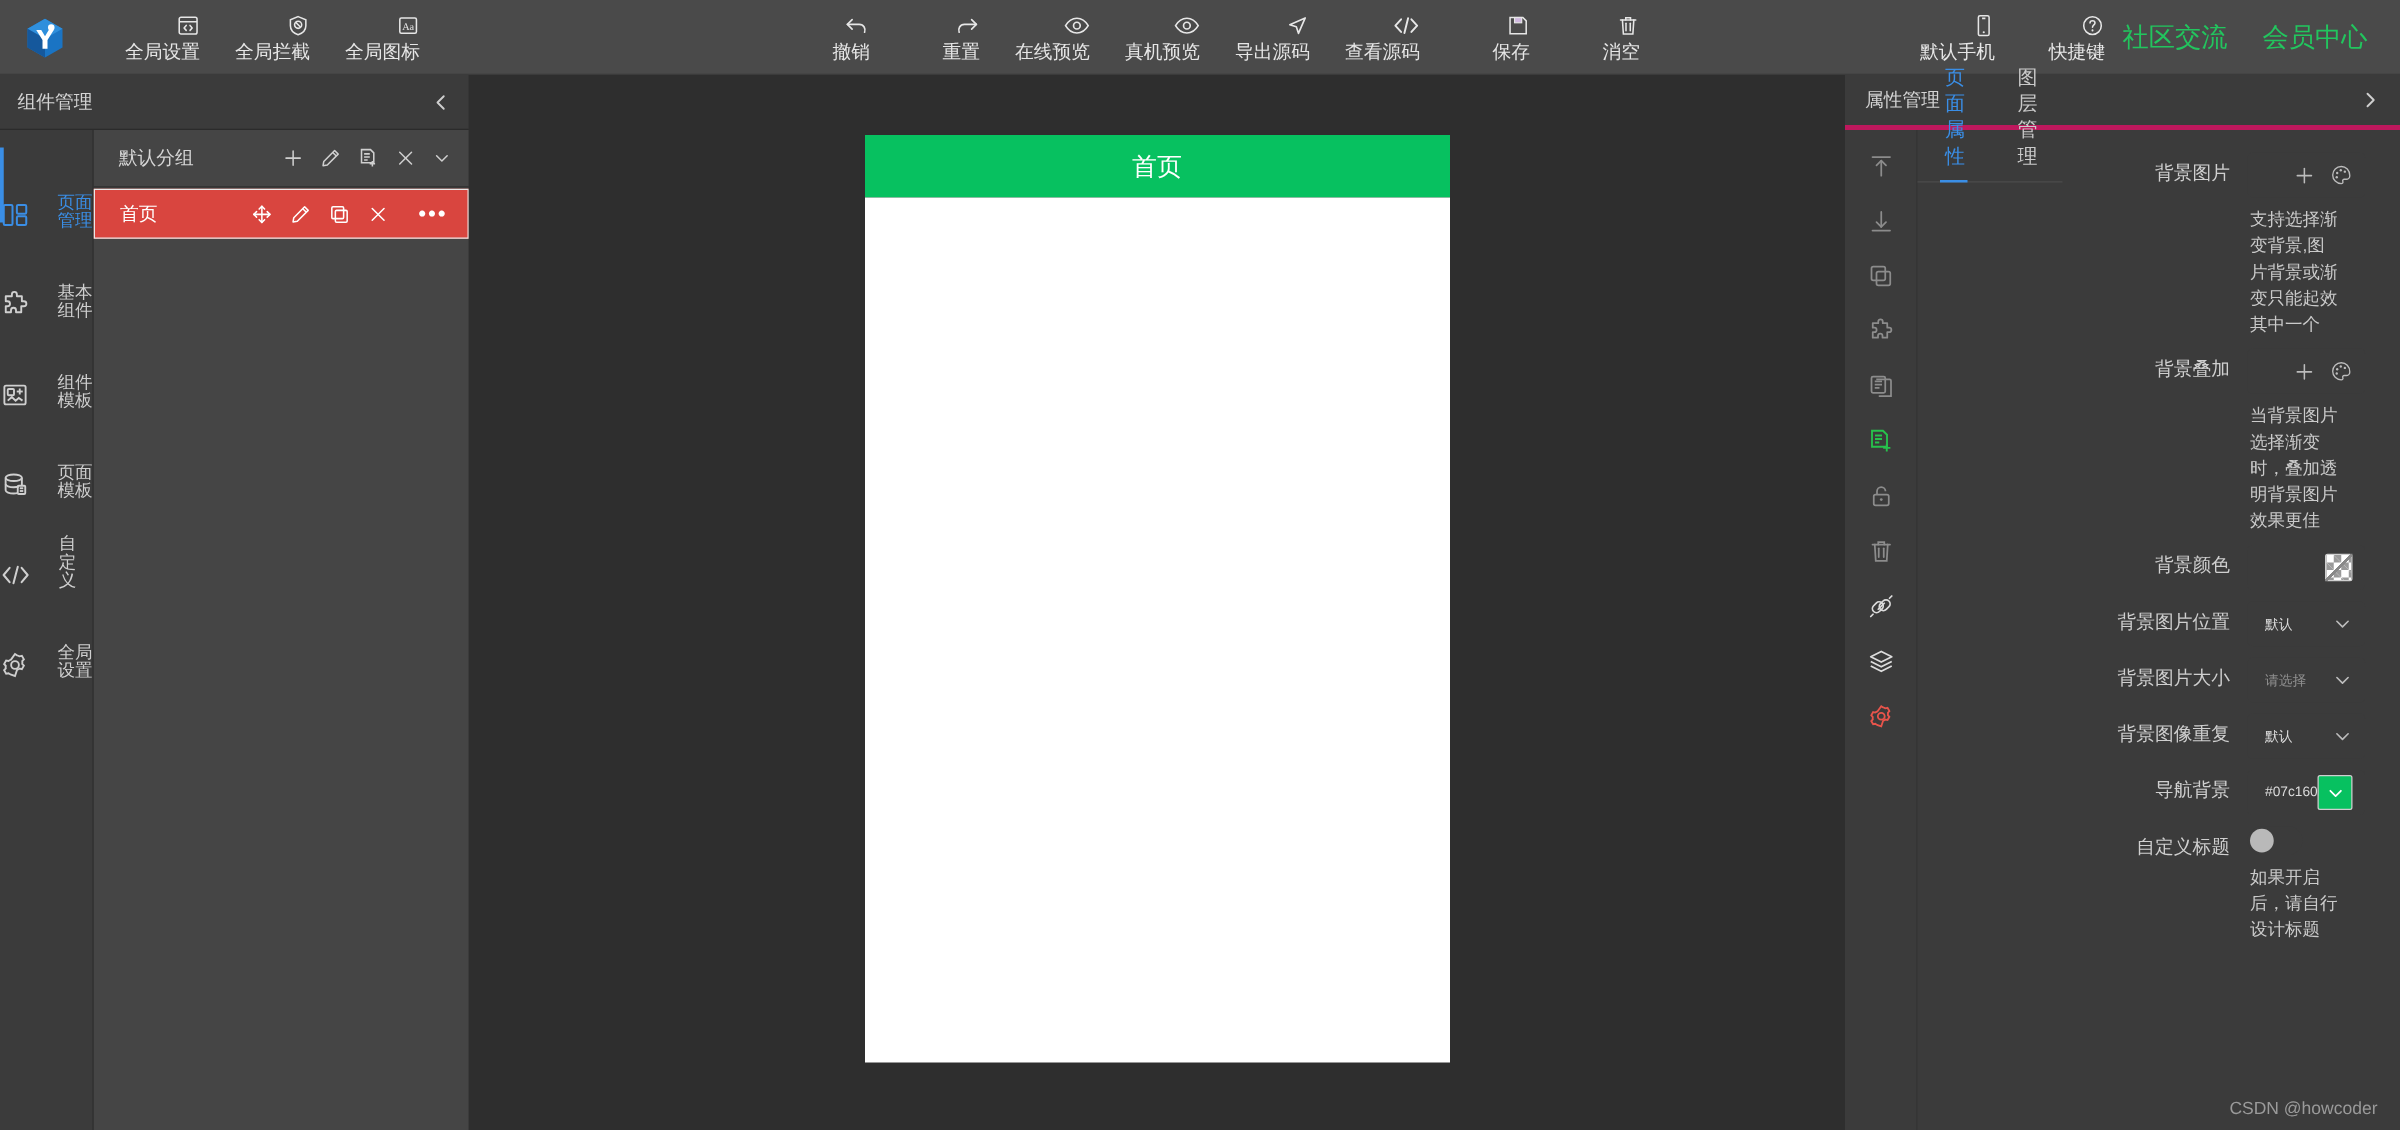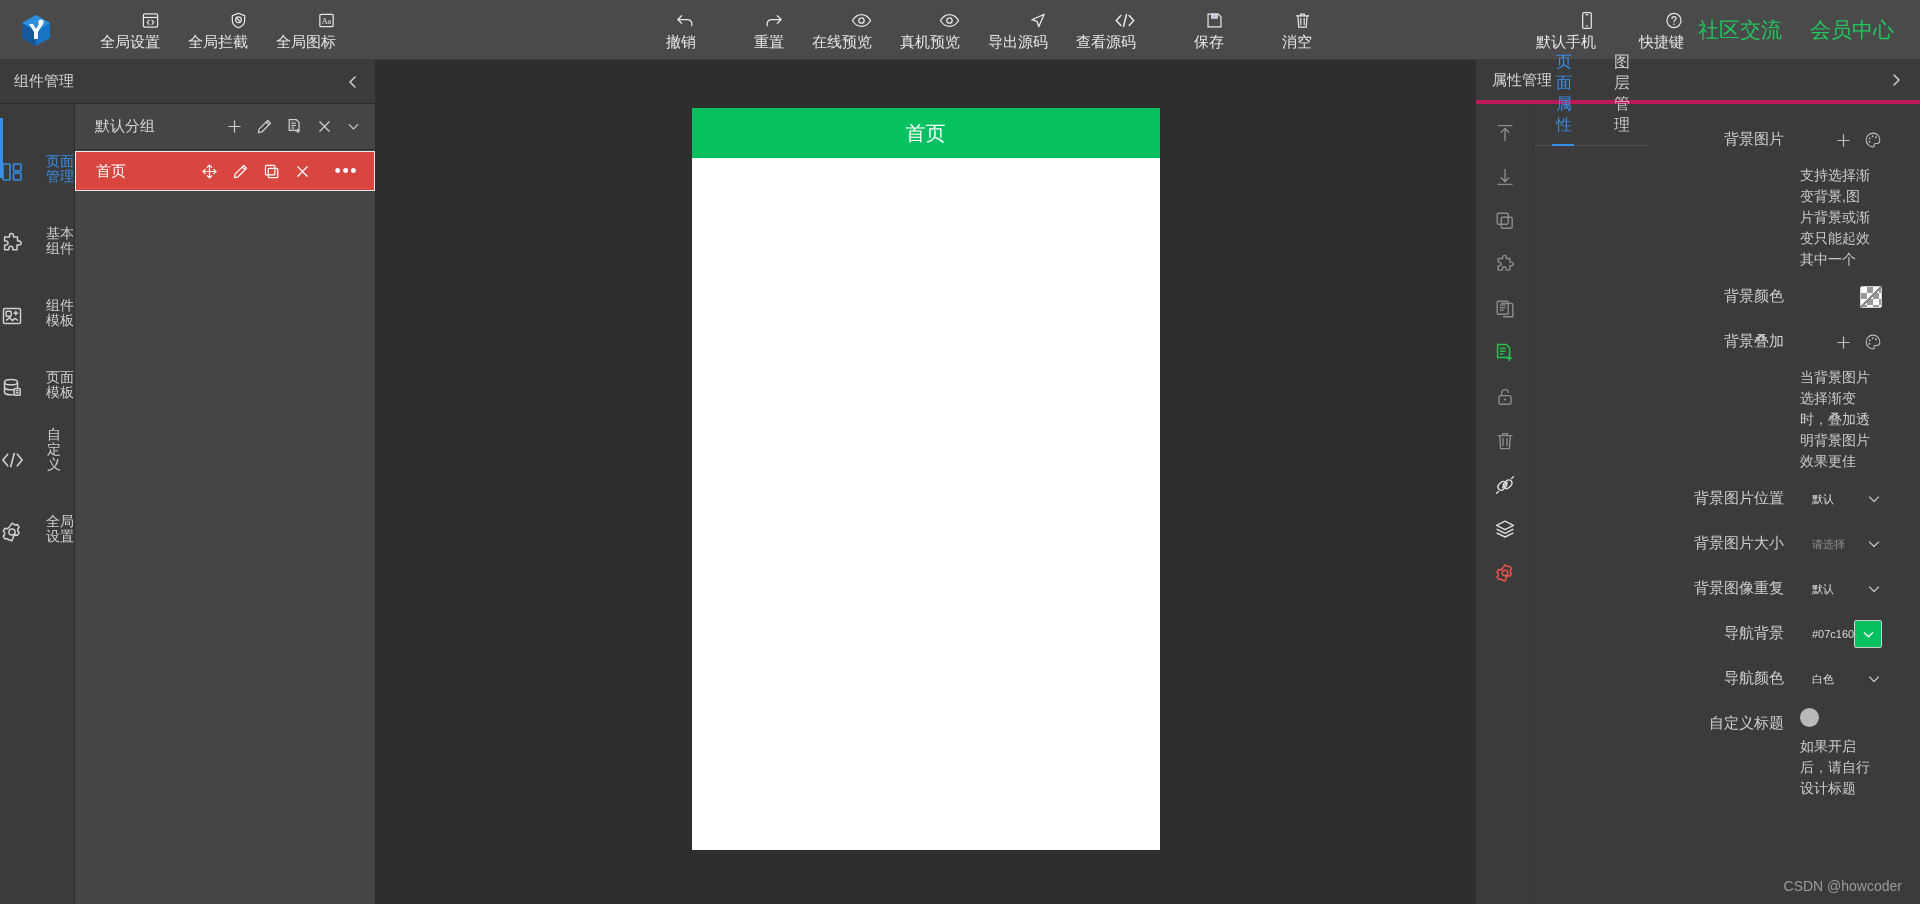--- a/index.html
+++ b/index.html
@@ -606,30 +606,20 @@
                         <circle cx="6" cy="12" r="1.05" fill="#bcbcbc" stroke="none"></circle>
                       </svg>
                     </span>
                   </span>
                 </div>
                 <div class="hint">支持选择渐变背景,图片背景或渐变只能起效其中一个</div>
               </div>
             </div>
 
             <div class="frow">
-              <div class="flabel">背景颜色</div>
-              <div class="fctl">
-                <div class="ipt">
-                  <span class="val"></span>
-                  <span class="swatch-checker"></span>
-                </div>
-              </div>
-            </div>
-
-            <div class="frow">
               <div class="flabel">背景叠加</div>
               <div class="fctl">
                 <div class="ipt">
                   <span class="val"></span>
                   <span class="r-ico">
                     <span>
                       <svg width="17" height="17" viewBox="0 0 18 18" stroke="#bcbcbc" stroke-width="1.3" stroke-linecap="round">
                         <line x1="9" y1="3" x2="9" y2="15"></line>
                           <line x1="3" y1="9" x2="15" y2="9"></line>
                       </svg>
@@ -643,20 +633,30 @@
                         <circle cx="6" cy="12" r="1.05" fill="#bcbcbc" stroke="none"></circle>
                       </svg>
                     </span>
                   </span>
                 </div>
                 <div class="hint">当背景图片选择渐变时，叠加透明背景图片效果更佳</div>
               </div>
             </div>
 
             <div class="frow">
+              <div class="flabel">背景颜色</div>
+              <div class="fctl">
+                <div class="ipt">
+                  <span class="val"></span>
+                  <span class="swatch-checker"></span>
+                </div>
+              </div>
+            </div>
+
+            <div class="frow">
               <div class="flabel">背景图片位置</div>
               <div class="fctl">
                 <div class="ipt">
                   <span class="val">默认</span>
                   <span>
                     <svg width="16" height="16" viewBox="0 0 16 16" fill="none" stroke="#bcbcbc" stroke-width="1.3" stroke-linecap="round" stroke-linejoin="round">
                       <path d="M3.5 6 L8 10.5 L12.5 6"></path>
                     </svg>
                   </span>
                 </div>
@@ -698,33 +698,20 @@
                   <span class="val">#07c160</span>
                   <span class="green-chip" style="background: rgb(7, 193, 96);">
                     <svg width="15" height="15" viewBox="0 0 16 16" fill="none" stroke="#ffffff" stroke-width="1.5" stroke-linecap="round" stroke-linejoin="round">
                       <path d="M3.5 6 L8 10.5 L12.5 6"></path>
                     </svg>
                   </span>
                 </div>
               </div>
             </div>
 
-            <div class="frow">
-              <div class="flabel">导航颜色</div>
-              <div class="fctl">
-                <div class="ipt">
-                  <span class="val">白色</span>
-                  <span>
-                    <svg width="16" height="16" viewBox="0 0 16 16" fill="none" stroke="#bcbcbc" stroke-width="1.3" stroke-linecap="round" stroke-linejoin="round">
-                      <path d="M3.5 6 L8 10.5 L12.5 6"></path>
-                    </svg>
-                  </span>
-                </div>
-              </div>
-            </div>
 
             <div class="frow">
               <div class="flabel">自定义标题</div>
               <div class="fctl">
                 <div class="toggle">
                   <span class="knob"></span>
                 </div>
                 <div class="hint">如果开启后，请自行设计标题</div>
               </div>
             </div>

